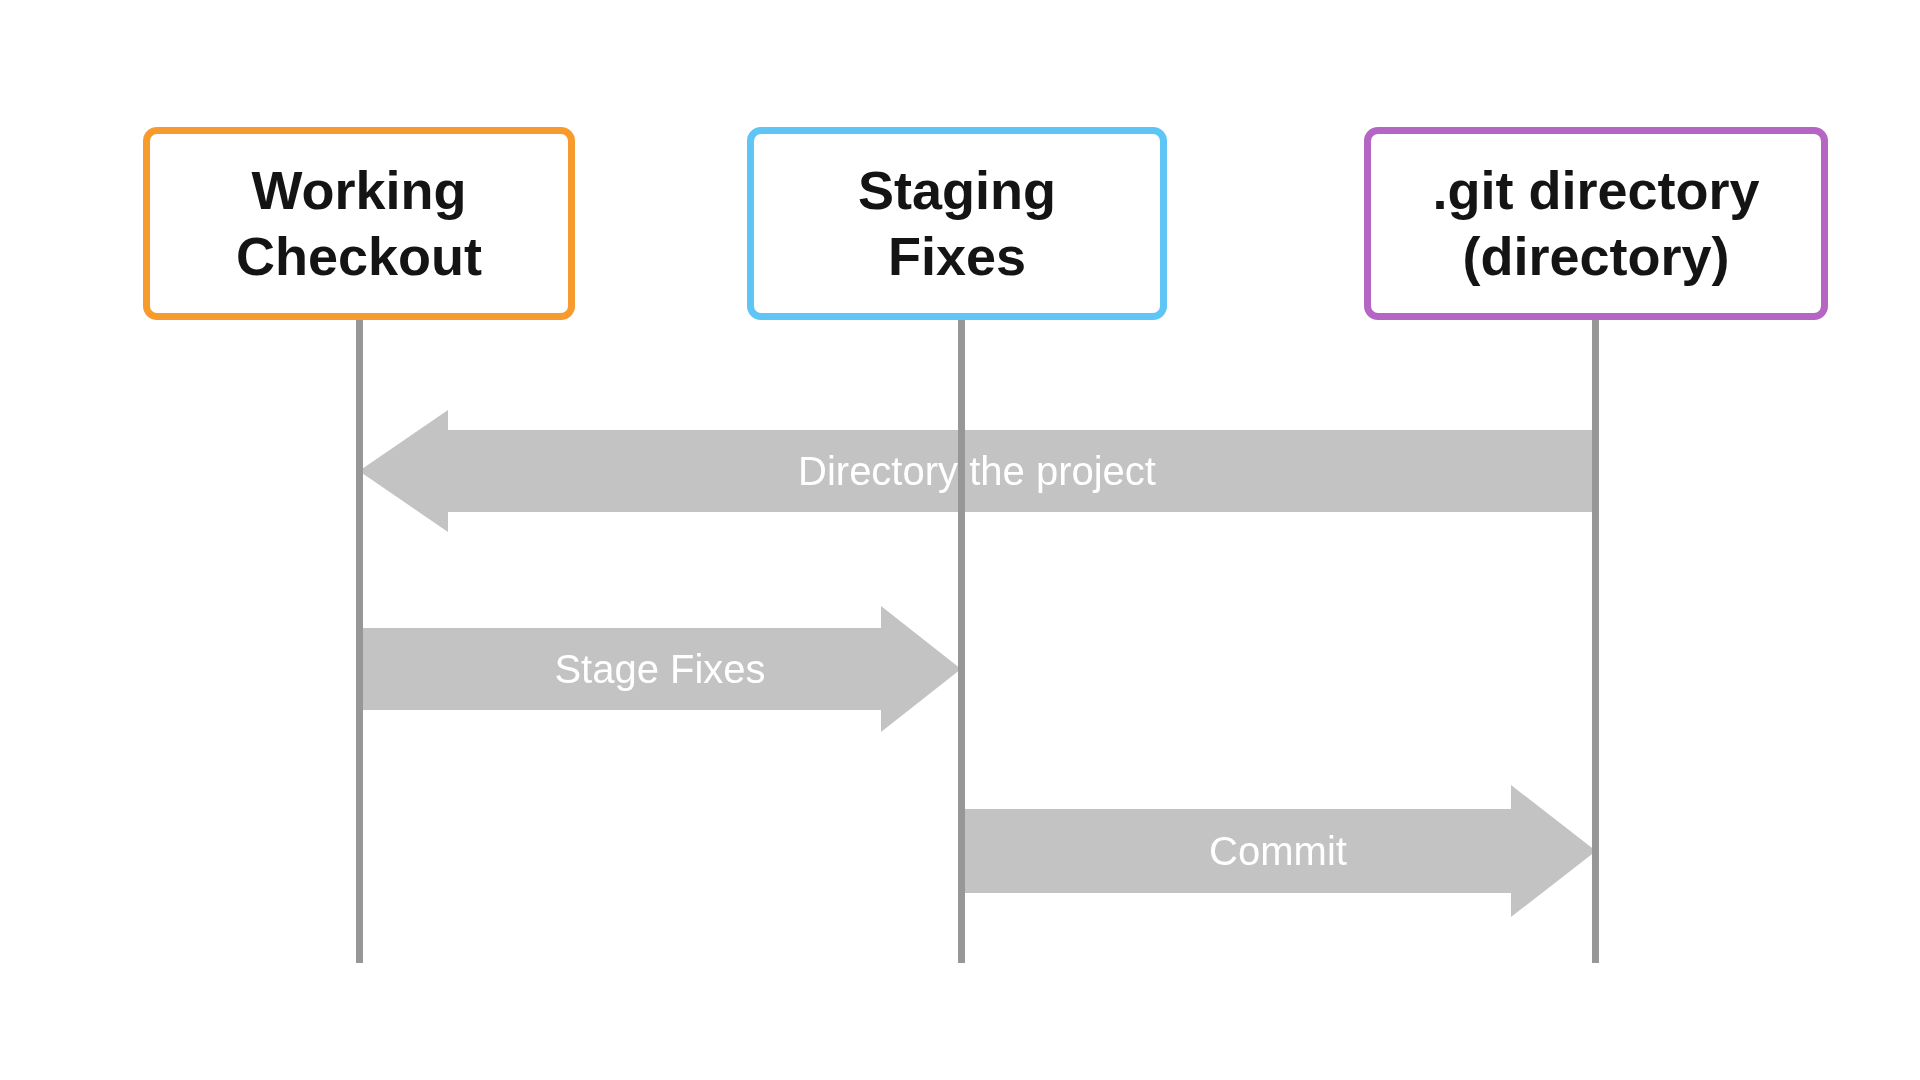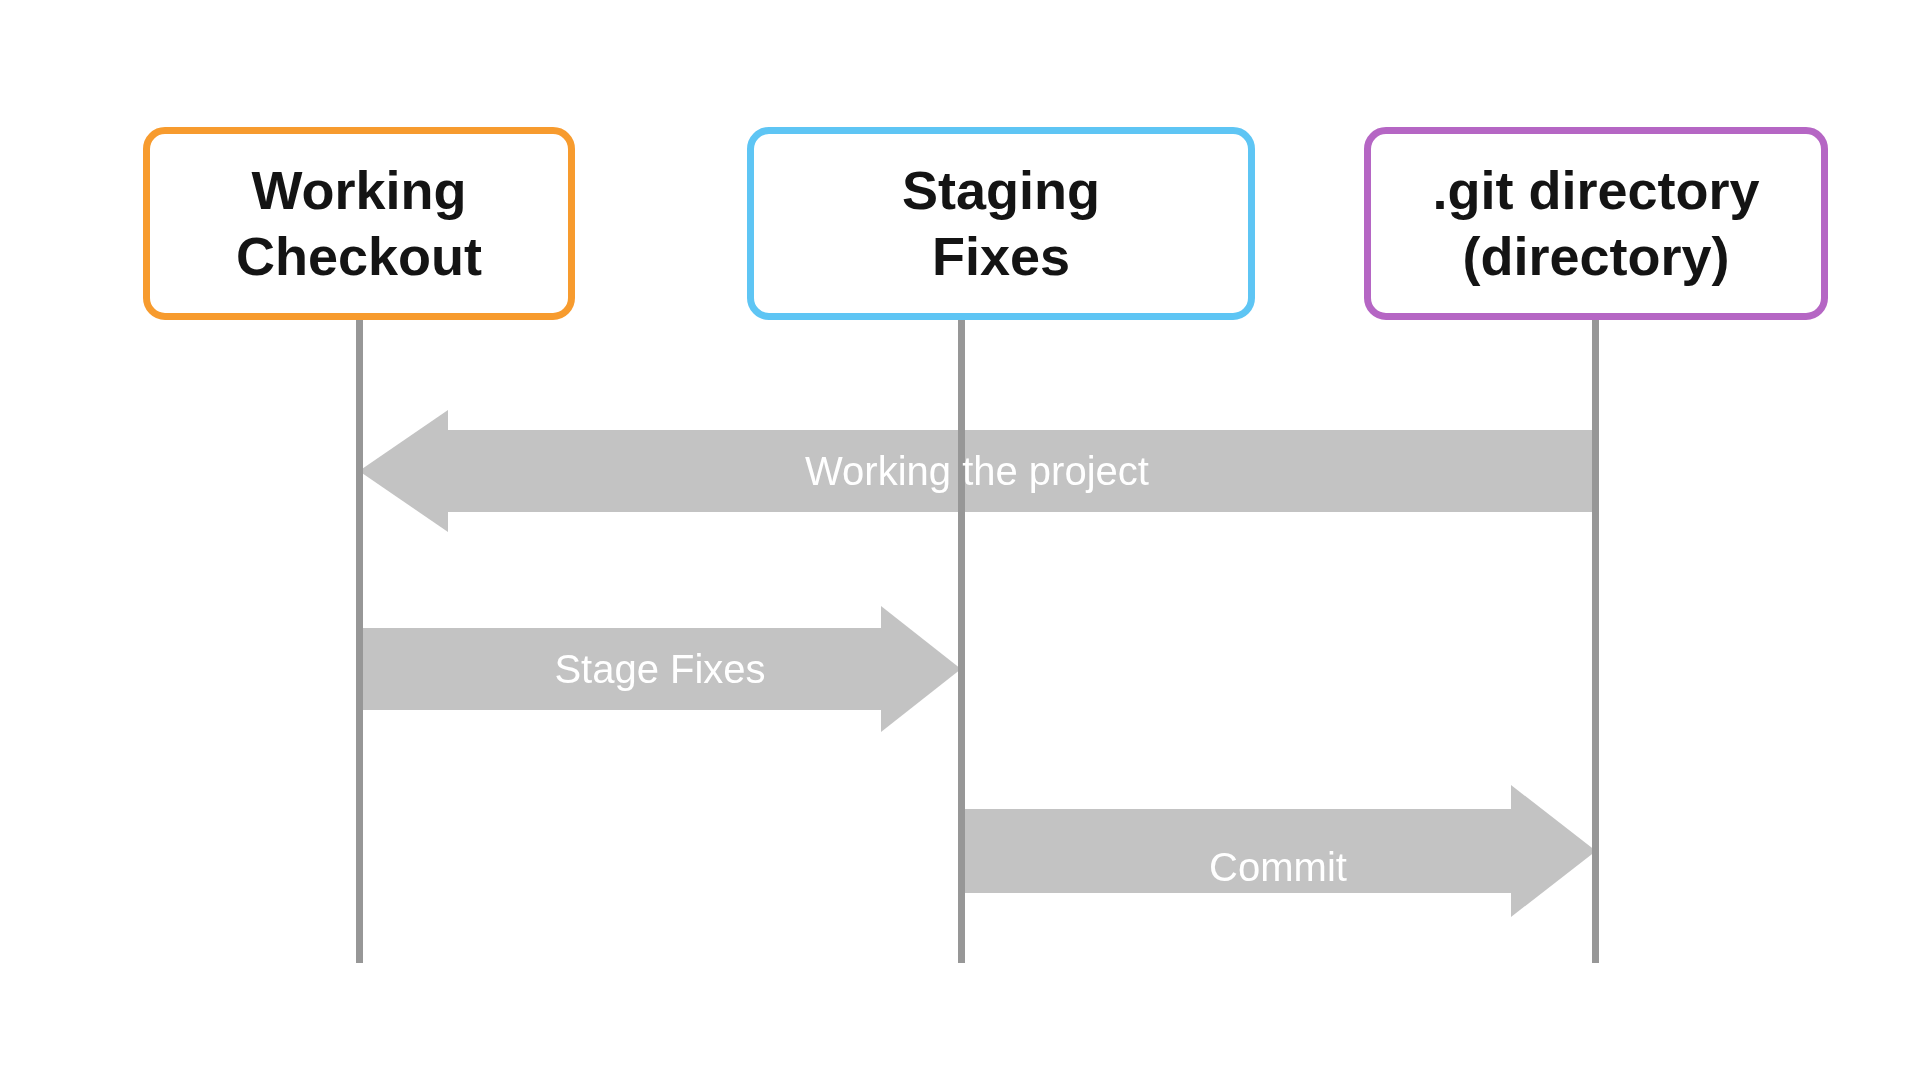--- a/index.html
+++ b/index.html
@@ -16,35 +16,35 @@
     overflow: hidden;
   }
 
   
   .actor {
     position: absolute;
     top: 127px;
     height: 193px;
     box-sizing: border-box;
     border: 7px solid #000;
-    border-radius: 22px;
+    border-radius: 14px;
     background: #ffffff;
     display: flex;
     flex-direction: column;
     align-items: center;
     justify-content: center;
     font-size: 54px;
     font-weight: 600;
     line-height: 1.22;
     color: #141414;
     text-align: center;
     z-index: 4;
   }
   #actor-working   { left: 143px;  width: 432px; border-color: #F79B2E; }
-  #actor-staging   { left: 747px;  width: 508px; border-color: #5EC5F4; }
+  #actor-staging   { left: 747px;  width: 420px; border-color: #5EC5F4; }
   #actor-git       { left: 1364px; width: 464px; border-color: #B566C4; align-items: center; }
 
   
   .lifeline {
     position: absolute;
     top: 318px;
     width: 7px;
     height: 645px;
     background: #979797;
     z-index: 2;
@@ -96,21 +96,21 @@
   #stage-label { left: 420px; top: 628px; width: 480px; height: 103px; line-height: 82px; }
 
   
   #commit-body { left: 961px; top: 809px; width: 550px; height: 84px; }
   #commit-head {
     left: 1511px; top: 785px;
     border-left: 85px solid #C3C3C3;
     border-top: 66px solid transparent;
     border-bottom: 66px solid transparent;
   }
-  #commit-label { left: 1038px; top: 809px; width: 480px; height: 104px; line-height: 84px; margin-top: 16px; }
+  #commit-label { left: 1038px; top: 809px; width: 480px; height: 104px; line-height: 84px; }
 </style>
 </head>
 <body>
 
 <div id="canvas">
 
   <div class="actor" id="actor-working">
     <span>Working</span>
     <span>Checkout</span>
   </div>
@@ -124,21 +124,21 @@
     <span>.git directory</span>
     <span>(directory)</span>
   </div>
 
   <div class="lifeline" id="lifeline-working"></div>
   <div class="lifeline" id="lifeline-staging"></div>
   <div class="lifeline" id="lifeline-git"></div>
 
   <div class="arrow-body" id="checkout-body"></div>
   <div class="arrow-head" id="checkout-head"></div>
-  <div class="arrow-label" id="checkout-label">Working the project</div>
+  <div class="arrow-label" id="checkout-label">Directory the project</div>
 
   <div class="arrow-body" id="stage-body"></div>
   <div class="arrow-head" id="stage-head"></div>
   <div class="arrow-label" id="stage-label">Stage Fixes</div>
 
   <div class="arrow-body" id="commit-body"></div>
   <div class="arrow-head" id="commit-head"></div>
   <div class="arrow-label" id="commit-label">Commit</div>
 
 </div>

